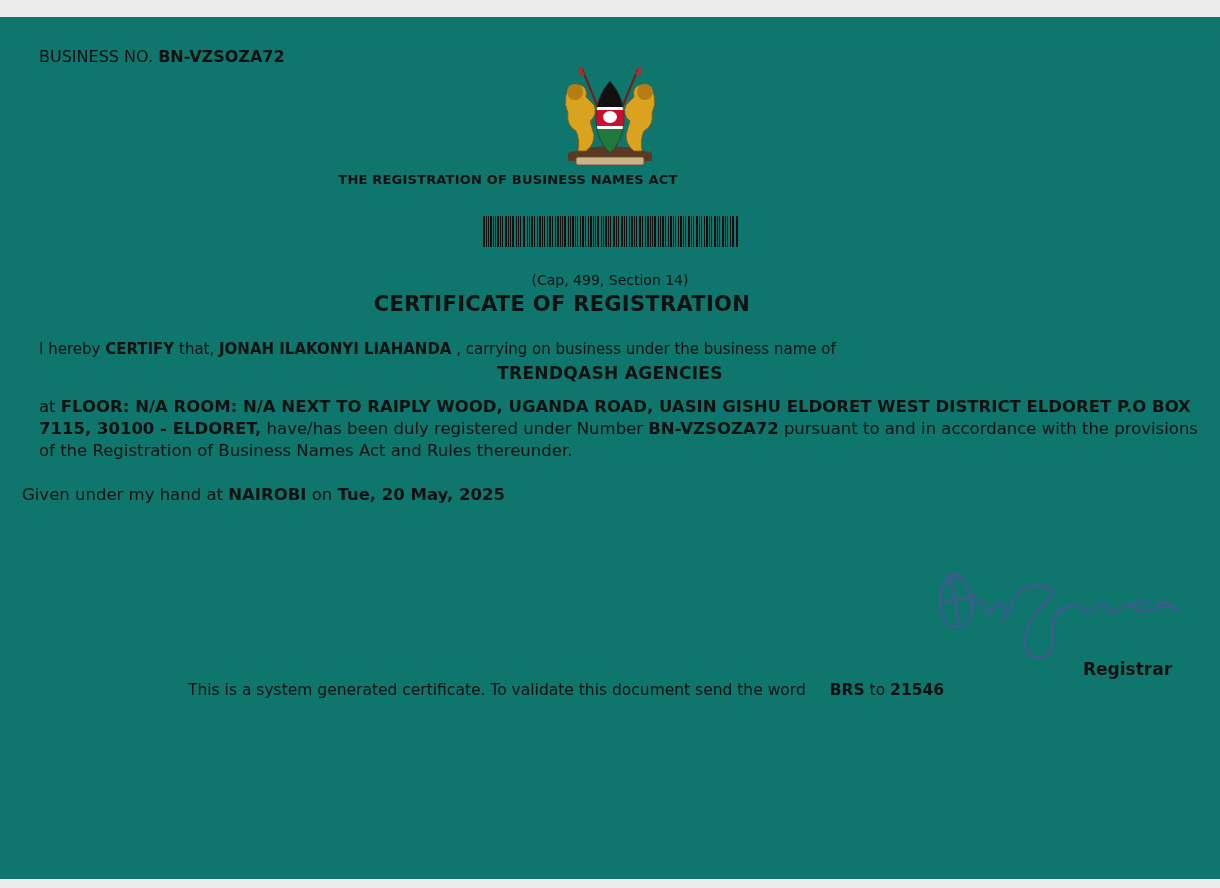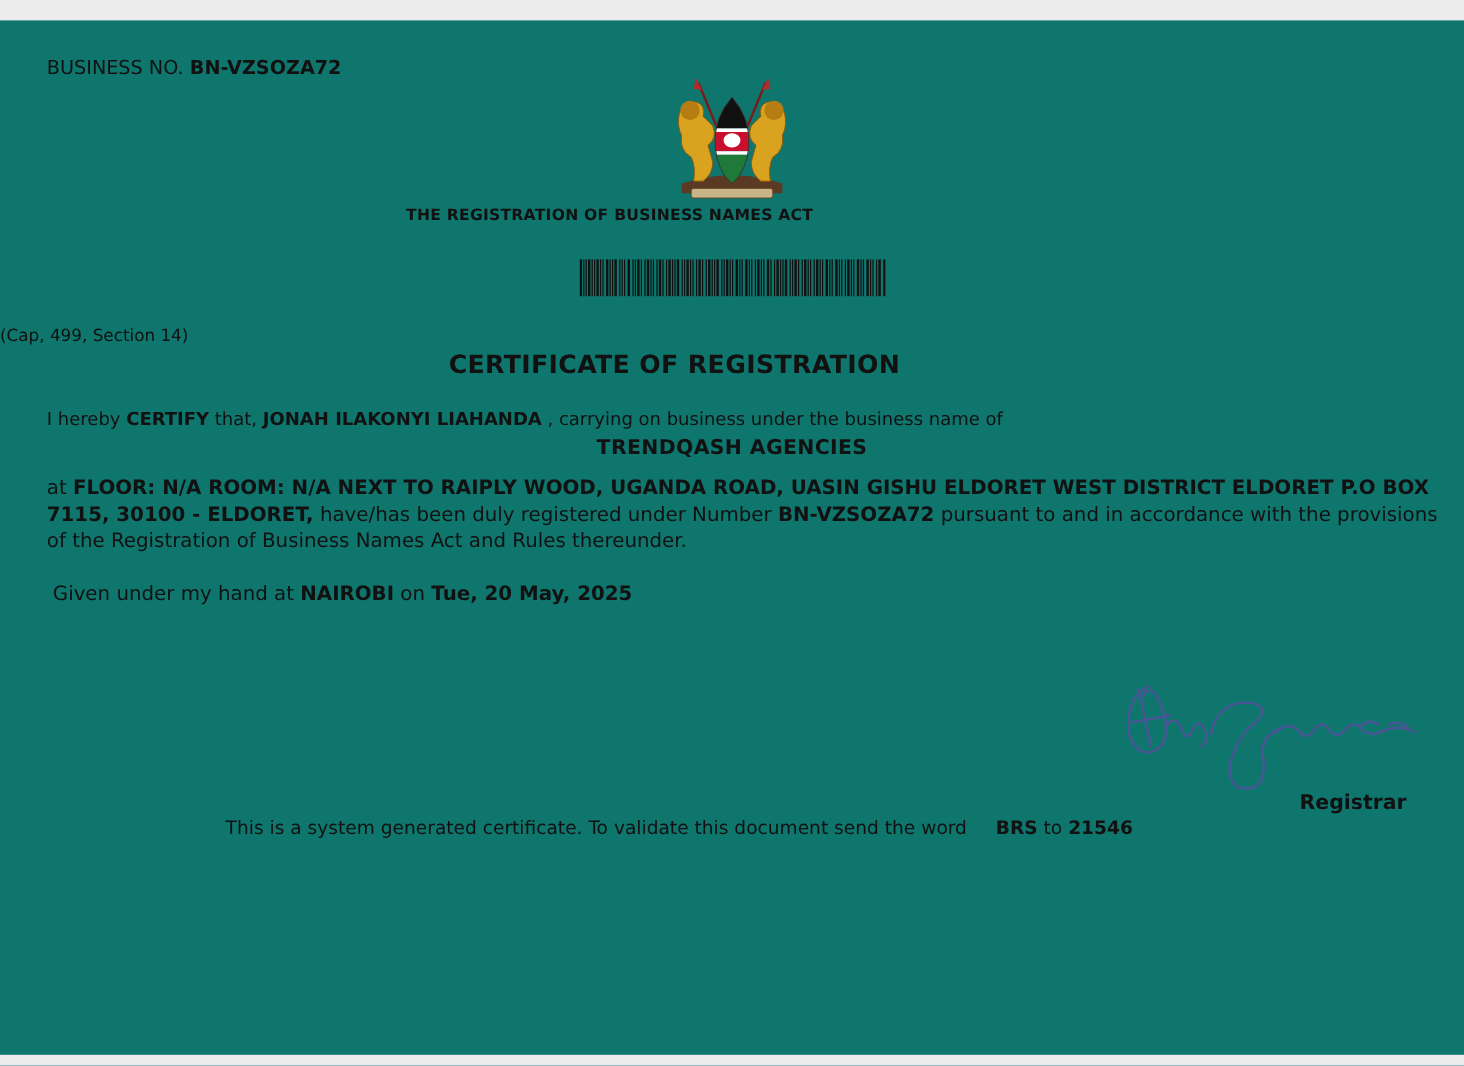--- a/index.html
+++ b/index.html
@@ -11,26 +11,26 @@
   .page {
     position:absolute; left:0; top:17px; width:1220px; height:862px;
     background:#0f766e;
   }
   .abs { position:absolute; }
   b { font-weight:bold; }
   .bizno { left:39px; top:30px; font-size:16px; }
   .arms { left:560px; top:48px; width:100px; height:104px; }
   .act { left:0; width:1016px; top:155px; text-align:center; font-size:13px; font-weight:bold; letter-spacing:0.2px; }
   .barcode { left:483px; top:199px; width:255px; height:31px; }
-  .cap { left:0; width:1220px; top:255px; font-size:14px; }
+  .cap { left:0; width:1220px; top:255px; text-align:center; font-size:14px; }
   .cert-title { left:0; width:1124px; top:275px; text-align:center; font-size:21px; font-weight:bold; letter-spacing:0.3px; }
   .line1 { left:39px; top:323px; font-size:15px; white-space:nowrap; }
   .bizname { left:0; width:1220px; top:346px; text-align:center; font-size:17px; font-weight:bold; letter-spacing:0.3px; }
   .addr { left:39px; top:379px; width:1160px; font-size:16.5px; line-height:22px; }
-  .given { left:44px; top:468px; font-size:16.5px; white-space:nowrap; }
+  .given { left:22px; top:468px; font-size:16.5px; white-space:nowrap; }
   .sig { left:935px; top:545px; width:250px; height:100px; }
   .registrar { left:1083px; top:642px; font-size:17px; font-weight:bold; }
   .footer { left:188px; top:664px; font-size:15.5px; white-space:nowrap; }
   .footer .gap { display:inline-block; width:24px; }
 </style>
 </head>
 <body>
 
 <div class="page">
 

